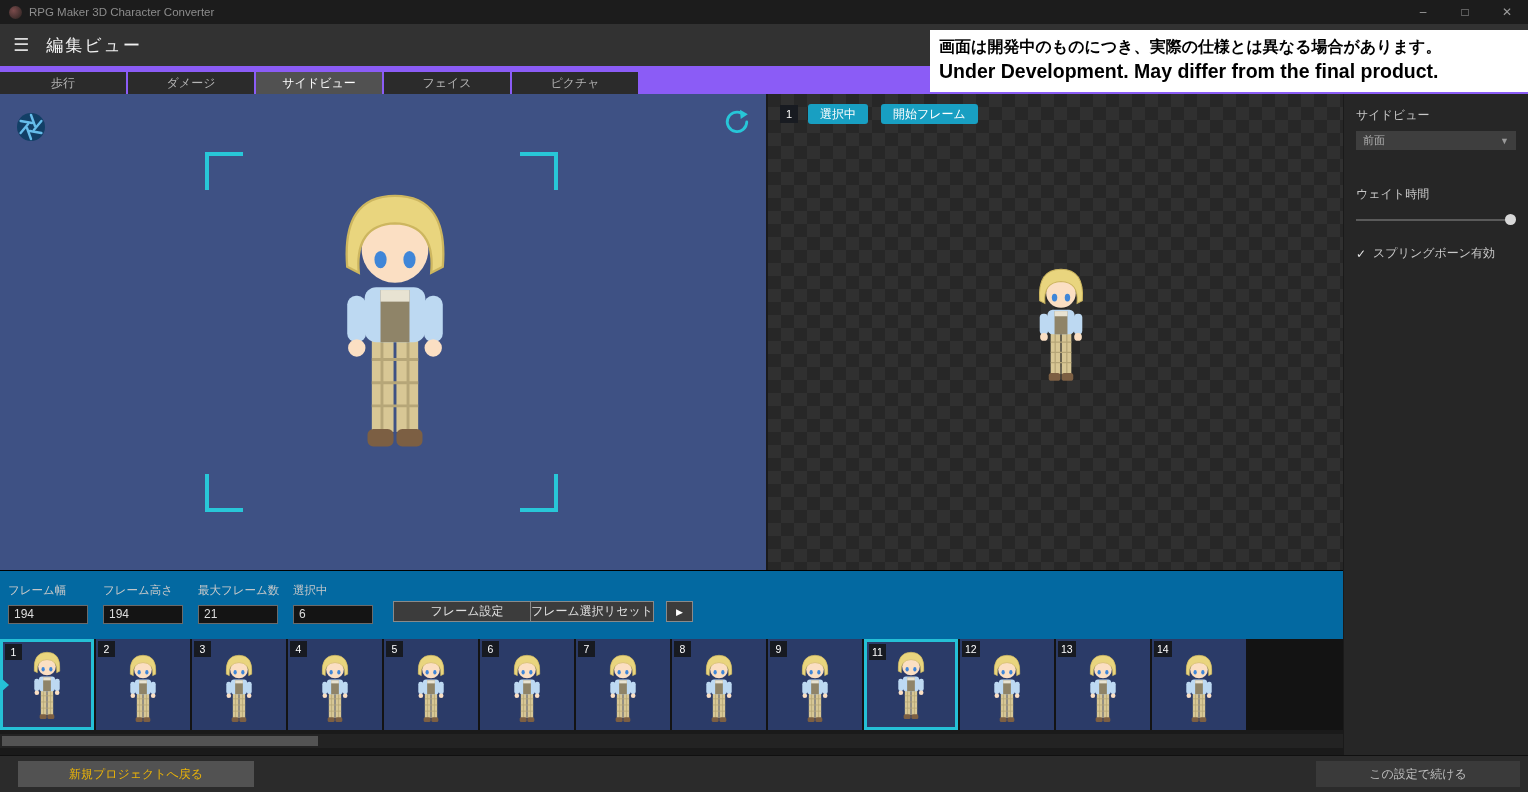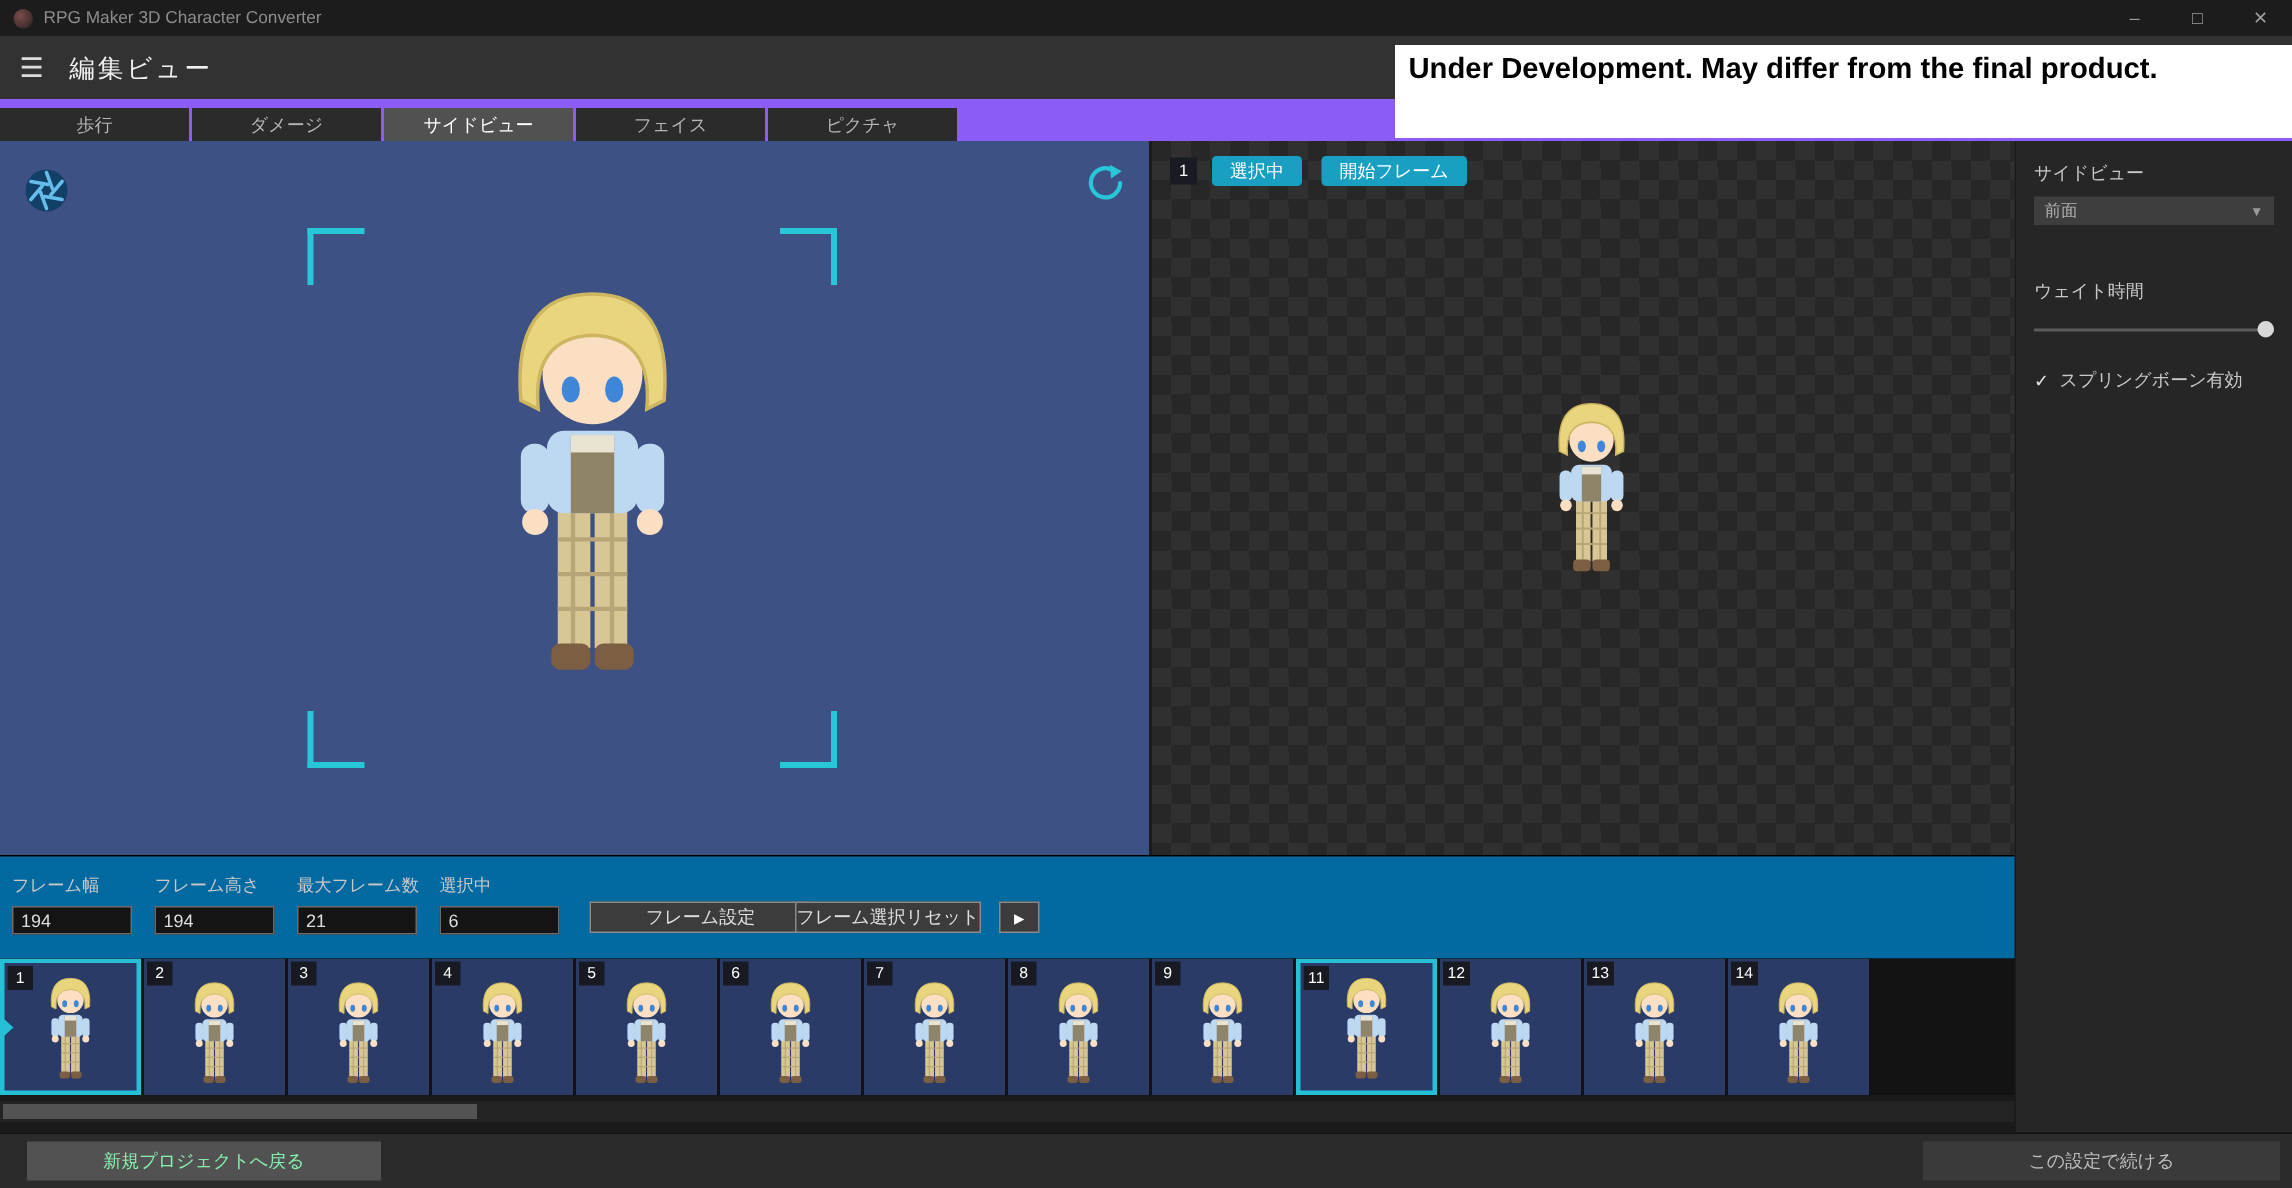--- a/index.html
+++ b/index.html
@@ -98,22 +98,22 @@
               border-top:8px solid transparent; border-bottom:8px solid transparent; z-index:5; }
 
   
   .hscroll { position:absolute; left:0; top:734px; width:1343px; height:14px; background:#232323; }
   .hscroll-thumb { position:absolute; left:2px; top:2px; width:316px; height:10px; background:#535353; }
 
   
   .footer { position:absolute; left:0; top:755px; width:1528px; height:37px; background:#2b2b2b;
             border-top:1px solid #101010; }
   .btn-back { position:absolute; left:18px; top:5px; width:236px; height:26px; background:#525252;
-              color:#86efac; font-size:12px; display:flex; align-items:center; justify-content:center; border:none; }
-  .btn-continue { position:absolute; right:8px; top:5px; width:238px; height:26px; background:#3a3a3a;
+              color:#eab308; font-size:12px; display:flex; align-items:center; justify-content:center; border:none; }
+  .btn-continue { position:absolute; right:8px; top:5px; width:204px; height:26px; background:#3a3a3a;
                   color:#bfbfbf; font-size:12px; display:flex; align-items:center; justify-content:center; border:none; }
 </style>
 </head>
 <body>
 
 <svg width="0" height="0" style="position:absolute" aria-hidden="true">
   <defs>
     <g id="chibi">
       <rect x="23" y="54" width="7.5" height="33" fill="#d8c795"></rect>
       <rect x="31.5" y="54" width="7.5" height="33" fill="#d8c795"></rect>
@@ -159,20 +159,21 @@
     <span class="win-btn">✕</span>
   </div>
 </div>
 
 <div class="header">
   <span class="menu-icon">☰</span>
   <span class="view-title">編集ビュー</span>
 </div>
 
 <div class="notice">
+  <div class="notice-jp">画面は開発中のものにつき、実際の仕様とは異なる場合があります。</div>
   <div class="notice-en">Under Development. May differ from the final product.</div>
 </div>
 
 <div class="tabstrip">
   <div class="tab">歩行</div>
   <div class="tab">ダメージ</div>
   <div class="tab active">サイドビュー</div>
   <div class="tab">フェイス</div>
   <div class="tab">ピクチャ</div>
 </div>

